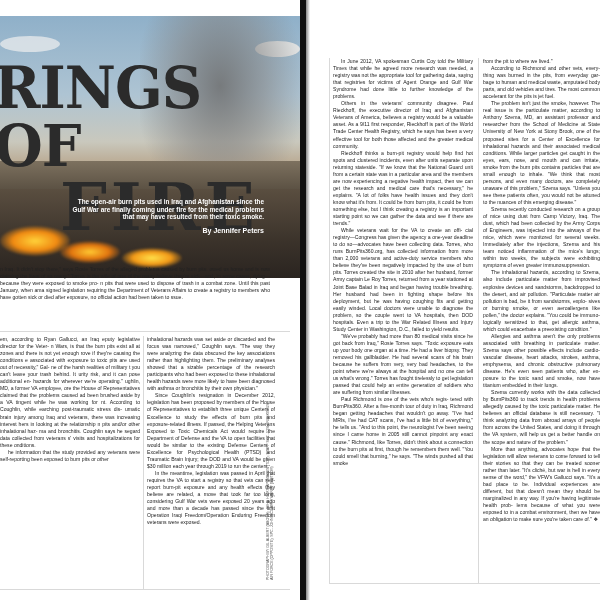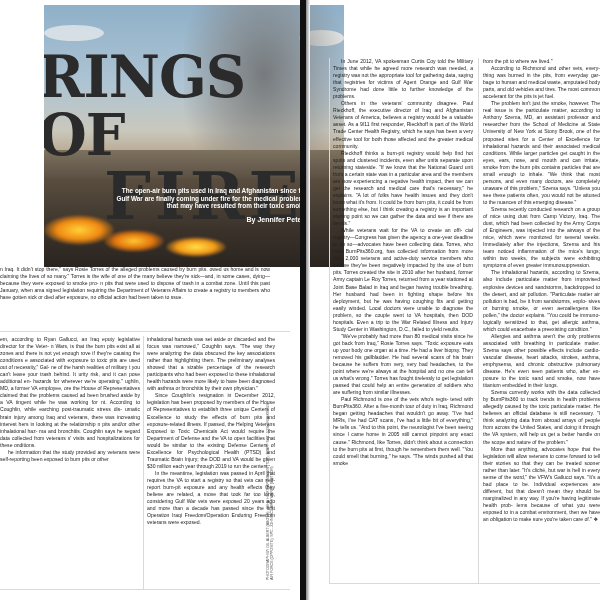--- a/index.html
+++ b/index.html
@@ -1,19 +1,19 @@
 <!DOCTYPE html>
 <html><head>
 <meta charset="utf-8">
 <style>
   html, body { margin:0; padding:0; }
   body { width:600px; height:600px; background:#ffffff; position:relative; overflow:hidden;
          font-family:"Liberation Sans", sans-serif; color:#1c1c1c; }
-  .hero { position:absolute; left:0; top:5px; width:300px; height:262px; overflow:hidden;
-          background: linear-gradient(180deg, #8fb0c9 0%, #aec4d3 30%, #c9c8bd 48%, #b7a48a 58%, #6e6453 70%, #4a4036 85%, #2a241e 100%); margin-left: 44px; }
+  .hero { position:absolute; left:0; top:16px; width:300px; height:262px; overflow:hidden;
+          background: linear-gradient(180deg, #8fb0c9 0%, #aec4d3 30%, #c9c8bd 48%, #b7a48a 58%, #6e6453 70%, #4a4036 85%, #2a241e 100%); }
   .hero .smoke { position:absolute; left:140px; top:-10px; width:160px; height:200px;
           background: radial-gradient(ellipse at 50% 40%, rgba(110,110,110,0.85) 0%, rgba(130,130,130,0.55) 40%, rgba(160,160,160,0) 75%); }
   .hero .cloud1 { position:absolute; left:0; top:20px; width:60px; height:16px; border-radius:50%;
           background:rgba(240,240,240,0.7); }
   .hero .cloud2 { position:absolute; left:255px; top:25px; width:45px; height:16px; border-radius:50%;
           background:rgba(245,240,235,0.8); }
   .hero .wall { position:absolute; left:0; top:145px; width:300px; height:28px; background:linear-gradient(180deg,#7d715f,#5c5244); }
   .hero .ground { position:absolute; left:0; top:173px; width:300px; height:89px; background:linear-gradient(180deg,#5a4e40,#3a322a 60%,#2a2420); }
   .hero .fire { position:absolute; border-radius:50%; filter:blur(1px); }
   .hero .fire.f1 { left:0; top:210px; width:70px; height:30px; background:radial-gradient(ellipse,#ffd23a 0%,#f08a12 45%,rgba(120,50,10,0) 75%); }

